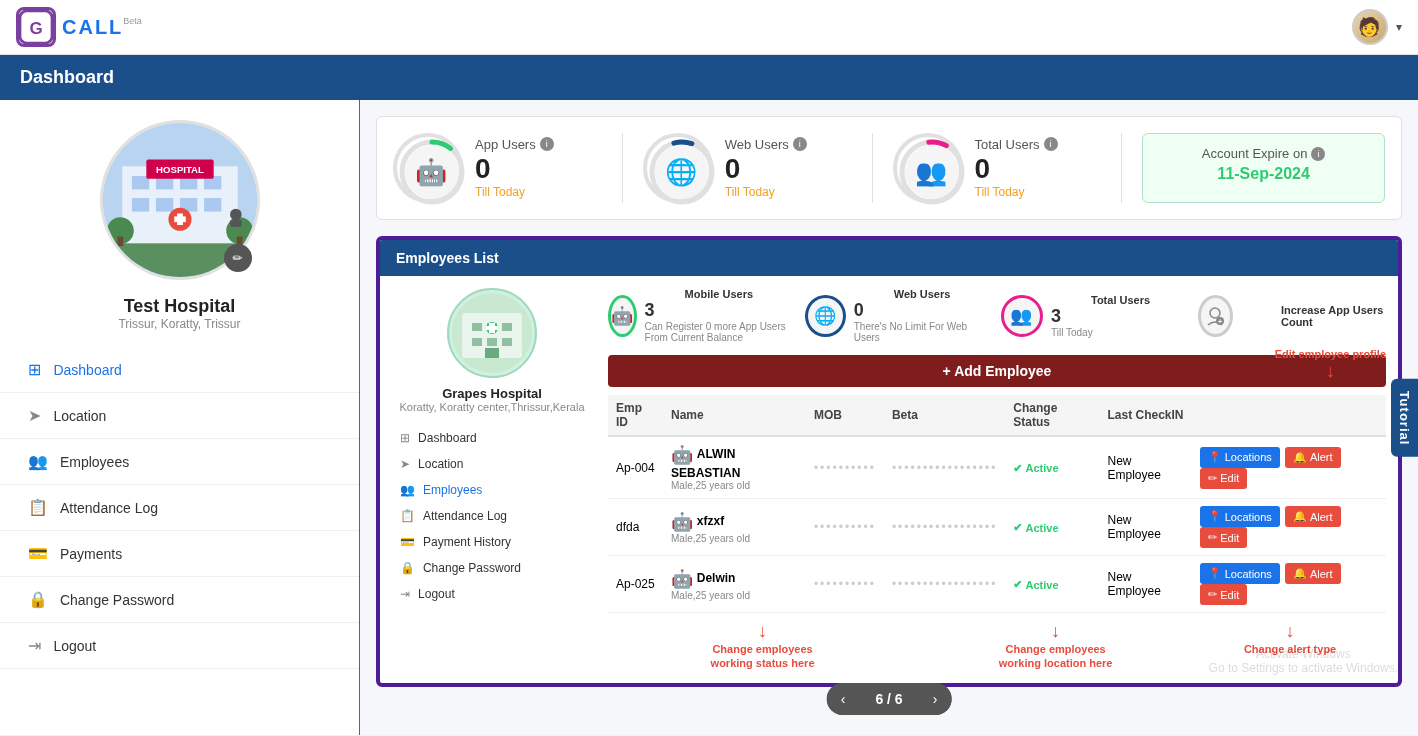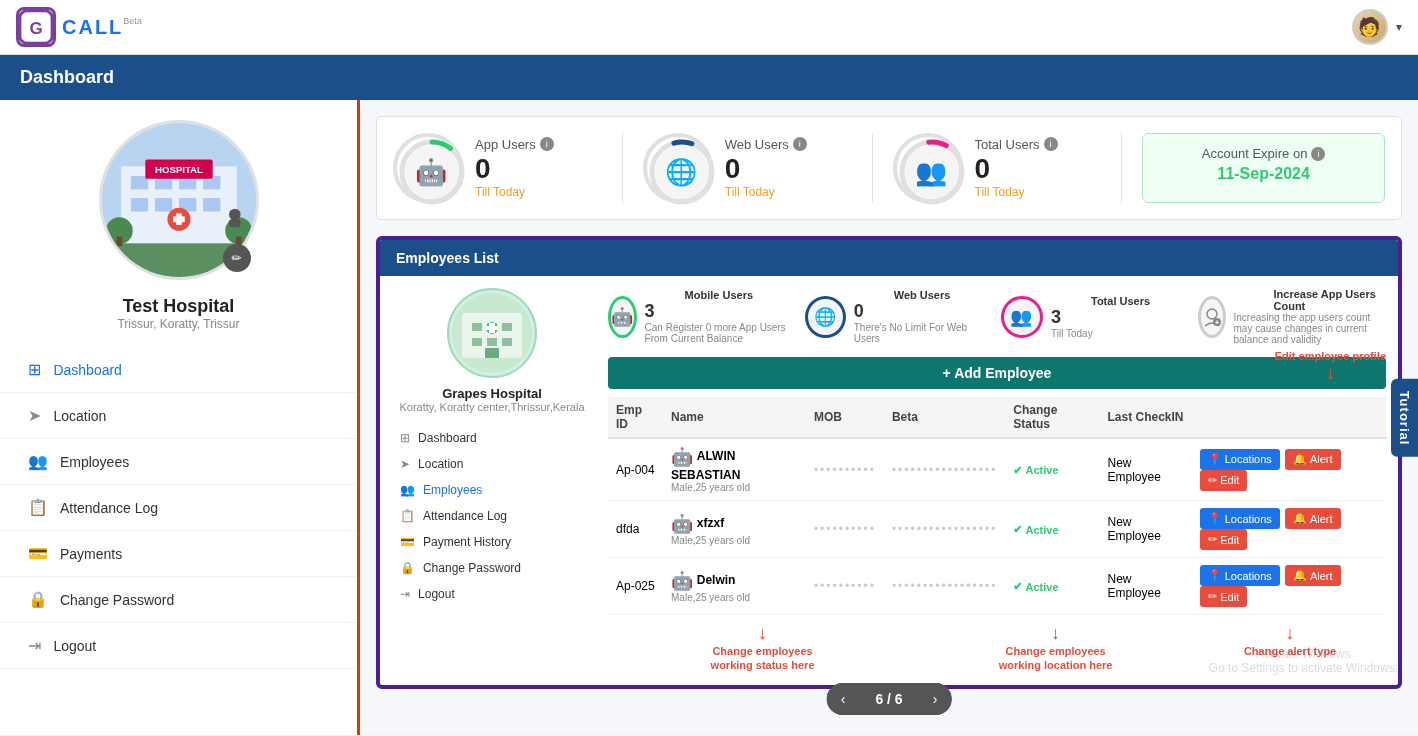--- a/index.html
+++ b/index.html
@@ -47,21 +47,21 @@
     .main-layout {
       display: flex;
       height: calc(736px - 55px - 46px);
       overflow: hidden;
     }
 
     
     .sidebar {
       width: 360px;
       background: #fff;
-      border-right: 3px solid #c2410c;
+      border-right: 1px solid #c2410c;
       display: flex;
       flex-direction: column;
       align-items: center;
       padding: 20px 0 0 0;
       overflow-y: auto;
     }
     .hospital-avatar {
       width: 160px; height: 160px; border-radius: 50%;
       background: #d0e8f8;
       display: flex; align-items: center; justify-content: center;
@@ -225,21 +225,21 @@
       border: 3px solid #e0e0e0;
     }
     .sub-stat-info { }
     .sub-stat-label { font-size: 11px; color: #333; font-weight: bold; padding-left: 40px; }
     .sub-stat-value { font-size: 18px; font-weight: bold; }
     .sub-stat-sub { font-size: 10px; color: #888; }
 
     
     .add-emp-btn {
       width: 100%;
-      background: #0f766e;
+      background: #7f1d1d;
       color: #fff;
       border: none;
       padding: 8px;
       font-size: 14px;
       font-weight: bold;
       border-radius: 4px;
       cursor: pointer;
       margin-bottom: 8px;
       text-align: center;
     }
@@ -613,21 +613,20 @@
                 <div class="sub-stat-icon" style="border-color:#ccc;">
                   <svg width="22" height="22" viewBox="0 0 22 22">
                     <circle cx="11" cy="8" r="5" fill="none" stroke="#888" stroke-width="1.5"></circle>
                     <path d="M4 20 Q11 14 18 20" fill="none" stroke="#888" stroke-width="1.5"></path>
                     <circle cx="16" cy="16" r="4" fill="#888"></circle>
                     <text x="16" y="19" text-anchor="middle" font-size="7" fill="#fff" font-weight="bold">+</text>
                   </svg>
                 </div>
                 <div class="sub-stat-info">
                   <div class="sub-stat-label">Increase App Users Count</div>
-                  <div class="sub-stat-sub">Increasing the app users count may cause changes in current balance and validity</div>
                 </div>
               </div>
             </div>
 
             
             <div style="position:relative;margin-bottom:0;">
               <div style="position:absolute;right:0;top:-8px;display:flex;flex-direction:column;align-items:center;">
                 <span class="annotation">Edit employee profile</span>
                 <span class="arrow-down">↓</span>
               </div>

